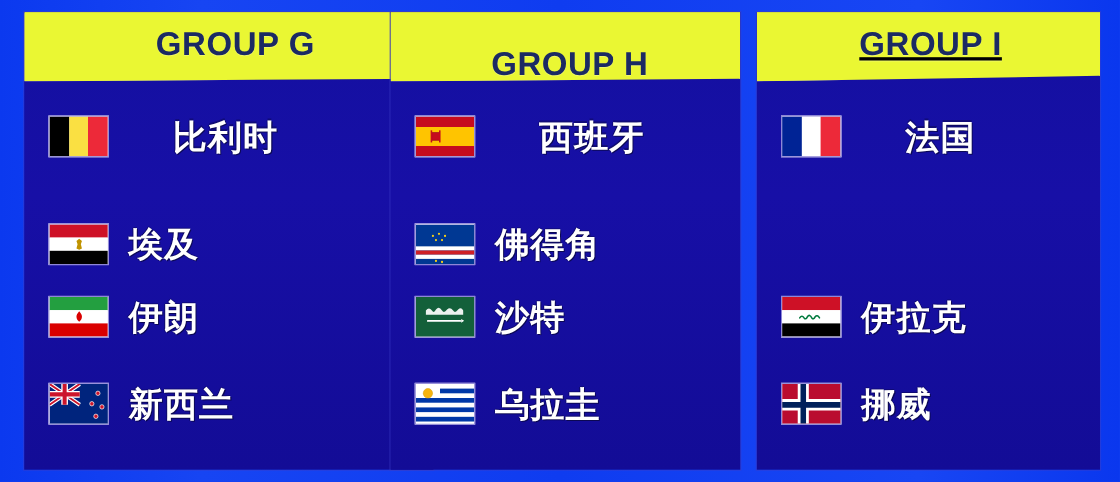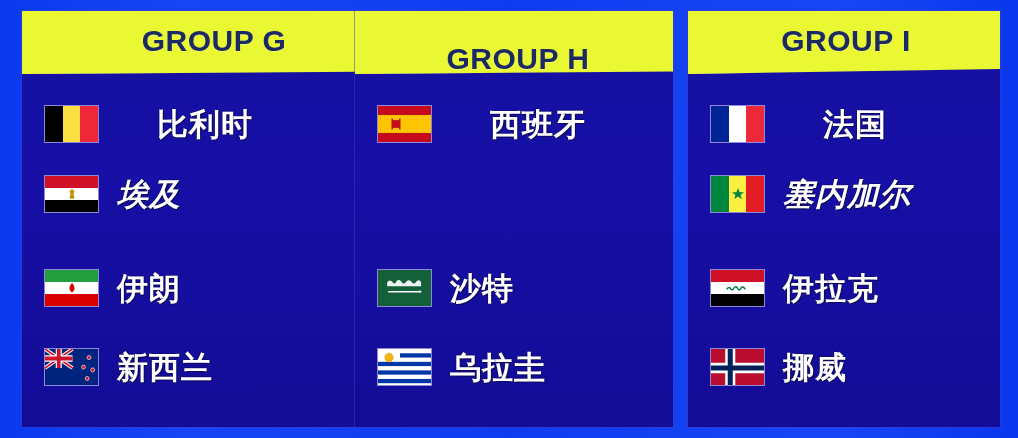--- a/index.html
+++ b/index.html
@@ -33,20 +33,21 @@
     position:absolute;left:0;top:0;width:100%;height:63px;
     background:#eaf733;
     box-shadow:0 1px 0 rgba(255,255,255,.55);
     -webkit-clip-path:polygon(0 0,100% 0,100% 96%,0 100%);
     clip-path:polygon(0 0,100% 0,100% 96%,0 100%);
     display:flex;align-items:center;justify-content:center;
   }
   .panel-3 .group-header{
     -webkit-clip-path:polygon(0 0,100% 0,100% 92%,0 100%);
     clip-path:polygon(0 0,100% 0,100% 92%,0 100%);
+    text-decoration:underline;
   }
   .group-title{
     color:#1b2a63;
     font-size:30px;
     font-weight:bold;
     letter-spacing:.5px;
     line-height:1;
     padding-bottom:4px;
     white-space:nowrap;
     text-shadow:0 1px 0 rgba(255,255,255,.25);
@@ -56,21 +57,21 @@
   .panel-3 .group-title{transform:translateX(2px);}
 
   .team-list{
     position:absolute;left:0;top:63px;right:0;bottom:0;
   }
   .team-row{
     position:absolute;left:22px;right:8px;height:40px;
     display:flex;align-items:center;
   }
   .team-row.r0{top:30px;gap:40px;}
-  .team-row.r1{top:100px;font-style:italic;}
+  .team-row.r1{top:128px;}
   .team-row.r2{top:194px;}
   .team-row.r3{top:273px;text-align:right;}
 
   .flag{
     width:55px;height:38px;flex:0 0 55px;
     border:1px solid #8e86d8;
     box-sizing:border-box;
     position:relative;overflow:hidden;
     background:#fff;
   }
@@ -182,20 +183,40 @@
           <div style="position:absolute;inset:0;background:linear-gradient(180deg,#c60b1e 0 25%,#ffc400 25% 75%,#c60b1e 75% 100%);"></div>
           <svg class="ctr-emblem" style="left:34%" width="11" height="13" viewBox="0 0 11 13">
             <rect x="2" y="3" width="7" height="7" fill="#c60b1e" stroke="#9a0b1e" stroke-width=".6"></rect>
             <rect x="1" y="1" width="1.4" height="11" fill="#c60b1e"></rect>
             <rect x="8.6" y="1" width="1.4" height="11" fill="#c60b1e"></rect>
           </svg>
         </div>
         <div class="team-name">西班牙</div>
       </div>
 
+      <div class="team-row r1">
+        <div class="flag">
+          <svg width="55" height="38" viewBox="0 0 60 40" preserveAspectRatio="none">
+            <rect width="60" height="40" fill="#003893"></rect>
+            <rect y="21" width="60" height="4" fill="#fff"></rect>
+            <rect y="25" width="60" height="4" fill="#cf2027"></rect>
+            <rect y="29" width="60" height="4" fill="#fff"></rect>
+            <g fill="#f7d116">
+              <circle cx="17" cy="11" r="1.1"></circle>
+                <circle cx="23" cy="9" r="1.1"></circle>
+              <circle cx="29" cy="11" r="1.1"></circle>
+                <circle cx="26" cy="15" r="1.1"></circle>
+              <circle cx="20" cy="15" r="1.1"></circle>
+              <circle cx="20" cy="35" r="1.1"></circle>
+                <circle cx="26" cy="36" r="1.1"></circle>
+            </g>
+          </svg>
+        </div>
+        <div class="team-name">佛得角</div>
+      </div>
 
       <div class="team-row r2">
         <div class="flag">
           <svg width="55" height="38" viewBox="0 0 60 40" preserveAspectRatio="none">
             <rect width="60" height="40" fill="#13603a"></rect>
             <g fill="#ffffff">
               <path d="M10 13 q3 -4 6 0 q2 3 4 -1 q3 -4 6 1 q2 3 5 -1 q3 -3 6 1 q2 3 5 -1 q3 -3 5 1 l0 4 -37 0 z" opacity=".92"></path>
               <rect x="11" y="22" width="34" height="1.8" rx=".9"></rect>
               <path d="M45 21 l3 1.8 -3 1.8 z"></path>
             </g>
@@ -233,33 +254,20 @@
         <div class="flag">
           <div class="fl-vert3">
               <span style="background:#002395"></span>
               <span style="background:#fff"></span>
               <span style="background:#ed2939"></span>
             </div>
         </div>
         <div class="team-name">法国</div>
       </div>
 
-      <div class="team-row r1">
-        <div class="flag">
-          <div class="fl-vert3">
-              <span style="background:#00853f"></span>
-              <span style="background:#fdef42"></span>
-              <span style="background:#e31b23"></span>
-            </div>
-          <svg class="ctr-emblem" width="14" height="14" viewBox="0 0 14 14">
-            <path d="M7 1 L8.6 5.3 L13 5.3 L9.5 8 L10.8 12.2 L7 9.6 L3.2 12.2 L4.5 8 L1 5.3 L5.4 5.3 Z" fill="#00853f"></path>
-          </svg>
-        </div>
-        <div class="team-name">塞内加尔</div>
-      </div>
 
       <div class="team-row r2">
         <div class="flag">
           <div class="fl-horiz3">
               <span style="background:#ce1126"></span>
               <span style="background:#fff"></span>
               <span style="background:#000"></span>
             </div>
           <svg class="ctr-emblem" width="26" height="8" viewBox="0 0 26 8">
             <path d="M2 5 q2 -3 4 0 q1.6 2 3 -1 q2 -3 4 1 q1.6 2 3 -1 q2 -2.5 4 1" stroke="#007a3d" stroke-width="1.4" fill="none" stroke-linecap="round"></path>

